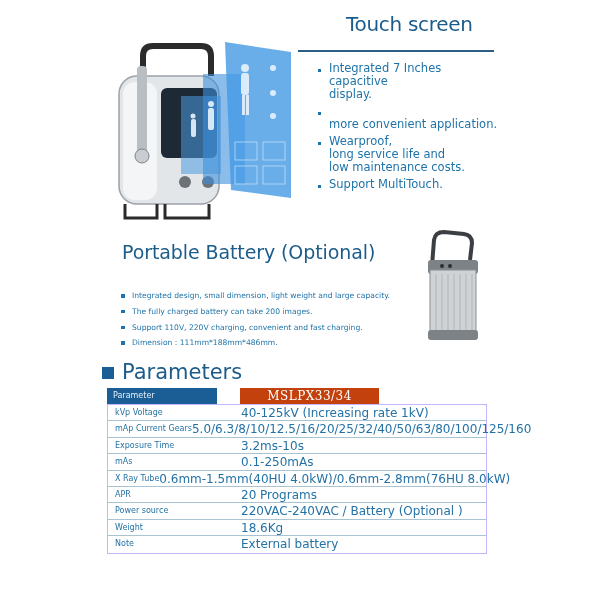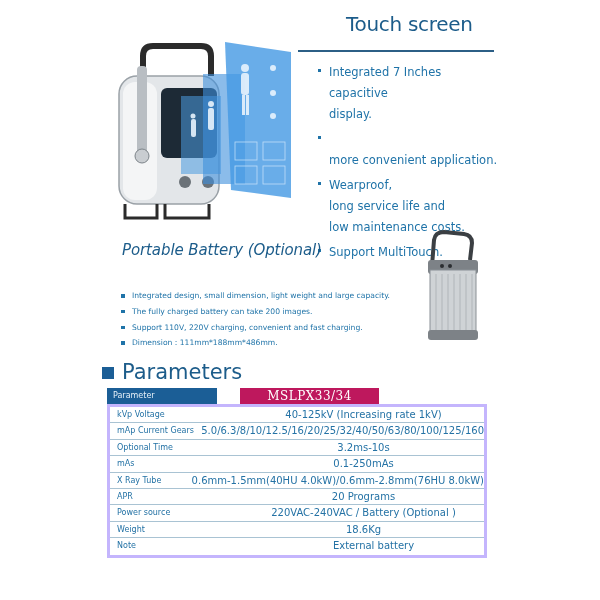--- a/index.html
+++ b/index.html
@@ -4,45 +4,45 @@
 <style>
   * { box-sizing: border-box; margin: 0; padding: 0; }
   html, body { width: 600px; height: 600px; background: #ffffff; overflow: hidden; }
   body { position: relative; font-family: "DejaVu Sans", sans-serif; color: #1d6ea6; }
 
   
   .device-illustration { position: absolute; left: 113px; top: 38px; width: 185px; height: 185px; }
   .ts-title { position: absolute; left: 346px; top: 12px; font-size: 20px; color: #1c5c8a; letter-spacing: -0.3px; }
   .ts-rule { position: absolute; left: 298px; top: 50px; width: 196px; height: 1.5px; background: #2c5f86; }
   .ts-list { position: absolute; left: 318px; top: 62px; width: 180px; list-style: none; }
-  .ts-list li { position: relative; padding-left: 11px; font-size: 11.5px; line-height: 21px; color: #1f73a8; margin-bottom: 4px; }
+  .ts-list li { position: relative; padding-left: 11px; font-size: 11.5px; line-height: 13px; color: #1f73a8; margin-bottom: 4px; }
   .ts-list li::before { content: ""; position: absolute; left: 0; top: 7px; width: 3px; height: 3px; background: #1f73a8; }
 
   
-  .pb-title { position: absolute; left: 122px; top: 241px; font-size: 15px; color: #1c5c8a; letter-spacing: -0.1px; font-style: italic; }
+  .pb-title { position: absolute; left: 122px; top: 241px; font-size: 19px; color: #1c5c8a; letter-spacing: -0.1px; }
   .pb-list { position: absolute; left: 120px; top: 288px; list-style: none; width: 300px; }
   .pb-list li { position: relative; padding-left: 12px; font-size: 7.6px; line-height: 15.8px; color: #1f73a8; white-space: nowrap; }
   .pb-list li::before { content: ""; position: absolute; left: 1px; top: 6px; width: 3.5px; height: 3.5px; background: #1f73a8; }
   .battery-illustration { position: absolute; left: 420px; top: 226px; width: 64px; height: 118px; }
 
   
   .params-heading { position: absolute; left: 102px; top: 360px; display: flex; align-items: center; }
   .params-square { width: 12px; height: 12px; background: #1b5e96; margin-right: 8px; margin-top: 2px; }
   .params-title { font-size: 21px; color: #1c5c8a; }
 
   .param-table { position: absolute; left: 107px; top: 388px; width: 416px; }
   .hdr-row { display: flex; height: 16px; }
   .hdr-param { width: 110px; height: 16px; background: #1b5e96; color: #e6f0f8; font-size: 8px; line-height: 16px; padding-left: 6px; }
   .hdr-gap { width: 23px; }
-  .hdr-model { width: 139px; height: 16px; background: #be185d; color: #ffffff; font-family: "DejaVu Serif", serif; font-size: 12px; line-height: 17px; text-align: center; letter-spacing: 0.5px; }
-  .tbl-body { border: 3px solid #c4b5fd; width: 380px; }
+  .hdr-model { width: 139px; height: 16px; background: #c2410c; color: #ffffff; font-family: "DejaVu Serif", serif; font-size: 12px; line-height: 17px; text-align: center; letter-spacing: 0.5px; }
+  .tbl-body { border: 1px solid #c4b5fd; width: 380px; }
   .tbl-row { display: flex; height: 16.4px; border-bottom: 1px solid #a9c3d3; }
-  .tbl-row:last-child { border-bottom: none; gap: 20px; }
+  .tbl-row:last-child { border-bottom: none; }
   .cell-label { width: 133px; padding-left: 7px; font-size: 8px; line-height: 16px; color: #2472a5; white-space: nowrap; }
-  .cell-value { flex: 1; font-size: 10px; line-height: 16px; color: #2472a5; white-space: nowrap; text-align: center; }
+  .cell-value { flex: 1; font-size: 12px; line-height: 16px; color: #2472a5; white-space: nowrap; }
 </style>
 </head>
 <body>
 
 <svg class="device-illustration" viewBox="0 0 185 185">
 
   <path d="M30 70 L30 18 Q30 8 40 8 L88 8 Q98 8 98 18 L98 38" fill="none" stroke="#2b2b2b" stroke-width="6"></path>
 
   <rect x="6" y="38" width="100" height="128" rx="18" fill="#e3e6e9" stroke="#9aa1a7" stroke-width="1.5"></rect>
   <rect x="10" y="44" width="34" height="118" rx="12" fill="#f4f5f6"></rect>
@@ -128,21 +128,21 @@
   <div class="tbl-body">
     <div class="tbl-row">
         <div class="cell-label">kVp Voltage</div>
         <div class="cell-value">40-125kV  (Increasing rate 1kV)</div>
       </div>
     <div class="tbl-row">
         <div class="cell-label">mAp Current Gears</div>
         <div class="cell-value">5.0/6.3/8/10/12.5/16/20/25/32/40/50/63/80/100/125/160</div>
       </div>
     <div class="tbl-row">
-        <div class="cell-label">Optional Time</div>
+        <div class="cell-label">Exposure Time</div>
         <div class="cell-value">3.2ms-10s</div>
       </div>
     <div class="tbl-row">
         <div class="cell-label">mAs</div>
         <div class="cell-value">0.1-250mAs</div>
       </div>
     <div class="tbl-row">
         <div class="cell-label">X Ray Tube</div>
         <div class="cell-value">0.6mm-1.5mm(40HU 4.0kW)/0.6mm-2.8mm(76HU 8.0kW)</div>
       </div>

